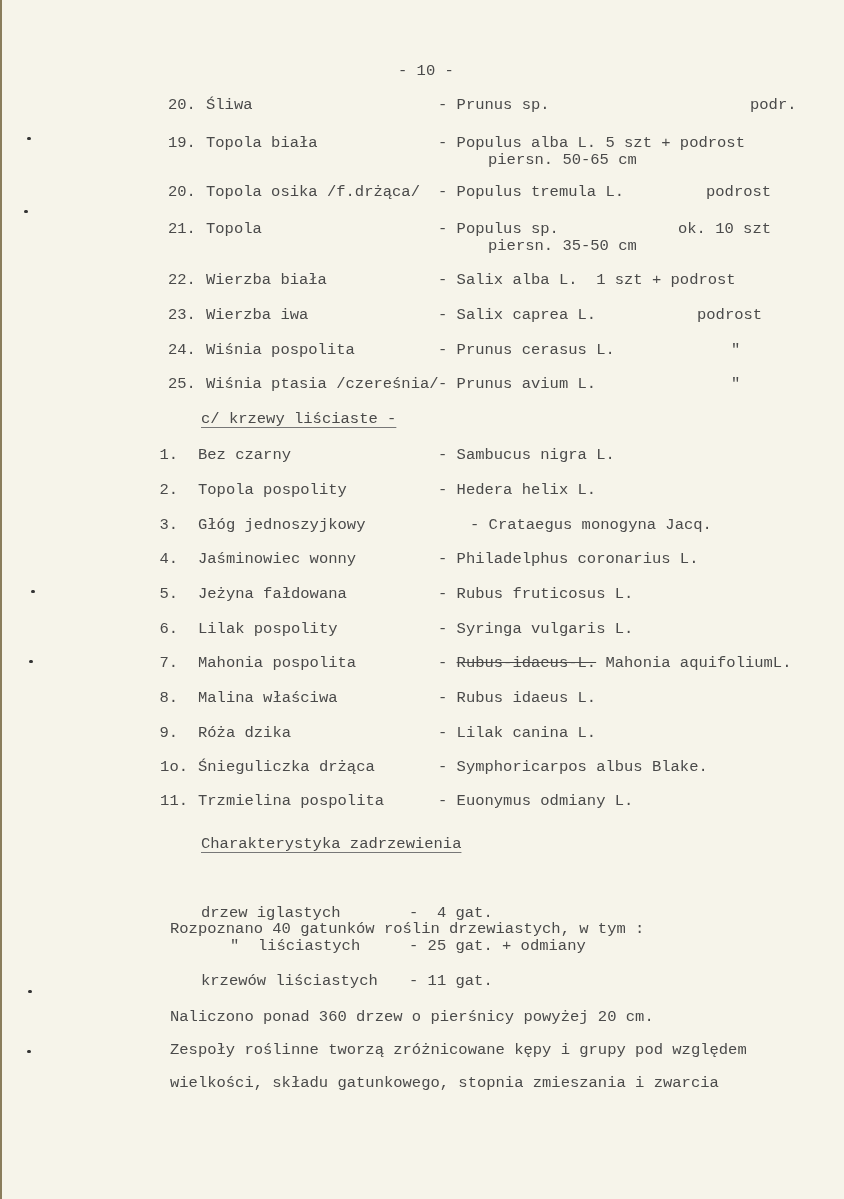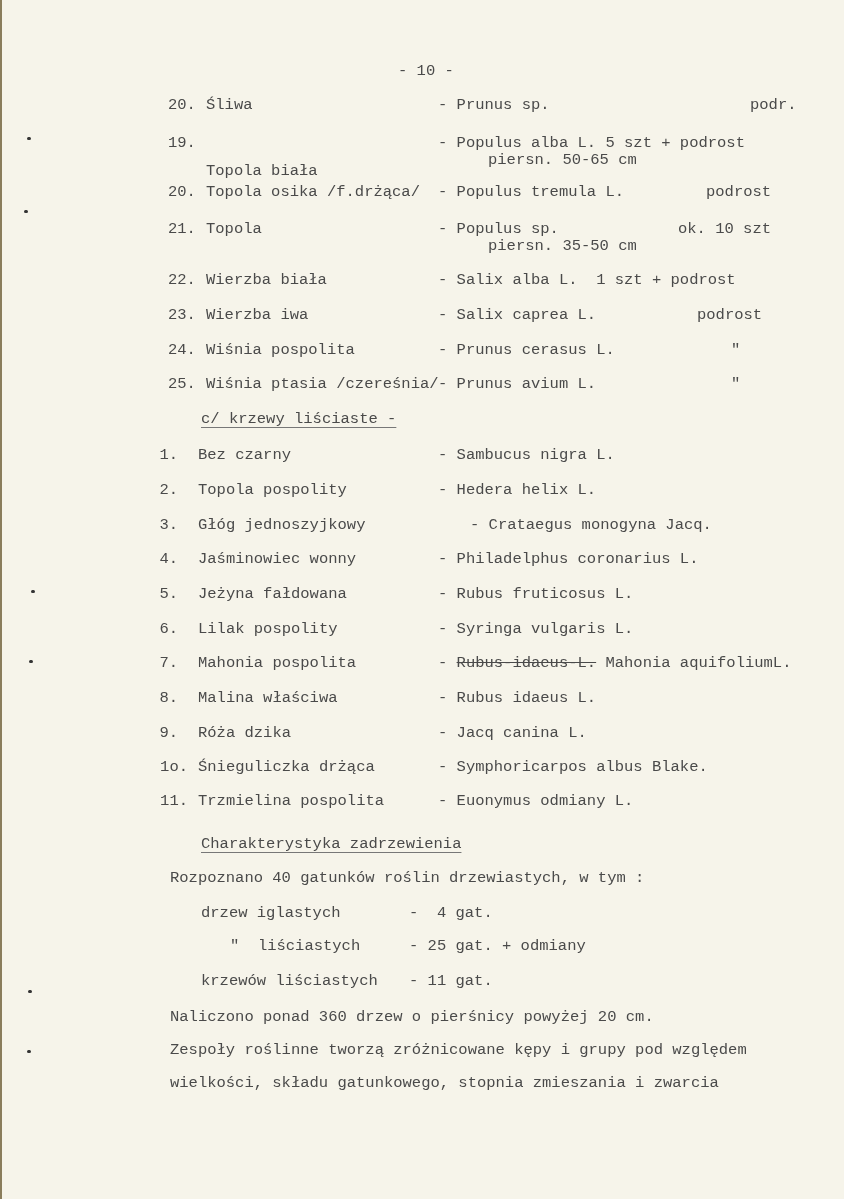--- a/index.html
+++ b/index.html
@@ -32,21 +32,21 @@
 
 <div class="line pagenum">- 10 -</div>
 
 <div>
   <div class="line" style="left:168px;top:96px;">20.</div>
   <div class="line" style="left:206px;top:96px;">Śliwa</div>
   <div class="line" style="left:438px;top:96px;">- Prunus sp.</div>
   <div class="line" style="left:750px;top:96px;">podr.</div>
 
   <div class="line" style="left:168px;top:134px;">19.</div>
-  <div class="line" style="left:206px;top:134px;margin-top:28px;">Topola biała</div>
+  <div class="line" style="left:206px;top:134px;">Topola biała</div>
   <div class="line" style="left:438px;top:134px;">- Populus alba L. 5 szt + podrost</div>
   <div class="line" style="left:488px;top:151px;">piersn. 50-65 cm</div>
 
   <div class="line" style="left:168px;top:183px;">20.</div>
   <div class="line" style="left:206px;top:183px;">Topola osika /f.drżąca/</div>
   <div class="line" style="left:438px;top:183px;">- Populus tremula L.</div>
   <div class="line" style="left:706px;top:183px;">podrost</div>
 
   <div class="line" style="left:168px;top:220px;">21.</div>
   <div class="line" style="left:206px;top:220px;">Topola</div>
@@ -104,33 +104,33 @@
   <div class="line num" style="left:138px;top:654px;">7.</div>
   <div class="line" style="left:198px;top:654px;">Mahonia pospolita</div>
   <div class="line" style="left:438px;top:654px;"><span>- </span><span class="strike">Rubus-idaeus-L.</span><span> Mahonia aquifoliumL.</span></div>
 
   <div class="line num" style="left:138px;top:689px;">8.</div>
   <div class="line" style="left:198px;top:689px;">Malina właściwa</div>
   <div class="line" style="left:438px;top:689px;">- Rubus idaeus L.</div>
 
   <div class="line num" style="left:138px;top:724px;">9.</div>
   <div class="line" style="left:198px;top:724px;">Róża dzika</div>
-  <div class="line" style="left:438px;top:724px;">- Jacq canina L.</div>
+  <div class="line" style="left:438px;top:724px;">- Lilak canina L.</div>
 
   <div class="line num" style="left:148px;top:758px;">1o.</div>
   <div class="line" style="left:198px;top:758px;">Śnieguliczka drżąca</div>
   <div class="line" style="left:438px;top:758px;">- Symphoricarpos albus Blake.</div>
 
   <div class="line num" style="left:148px;top:792px;">11.</div>
   <div class="line" style="left:198px;top:792px;">Trzmielina pospolita</div>
   <div class="line" style="left:438px;top:792px;">- Euonymus odmiany L.</div>
 </div>
 
 <div class="line ul" style="left:201px;top:835px;">Charakterystyka zadrzewienia</div>
-<div class="line" style="left:170px;top:869px;">Rozpoznano 40 gatunków roślin drzewiastych, w tym :</div>
+<div class="line" style="left:170px;top:920px;">Rozpoznano 40 gatunków roślin drzewiastych, w tym :</div>
 
 <div class="line" style="left:201px;top:904px;">drzew iglastych</div>
 <div class="line" style="left:409px;top:904px;text-align:right;">-  4 gat.</div>
 
 <div class="line" style="left:230px;top:937px;">"  liściastych</div>
 <div class="line" style="left:409px;top:937px;">- 25 gat. + odmiany</div>
 
 <div class="line" style="left:201px;top:972px;">krzewów liściastych</div>
 <div class="line" style="left:409px;top:972px;">- 11 gat.</div>
 

